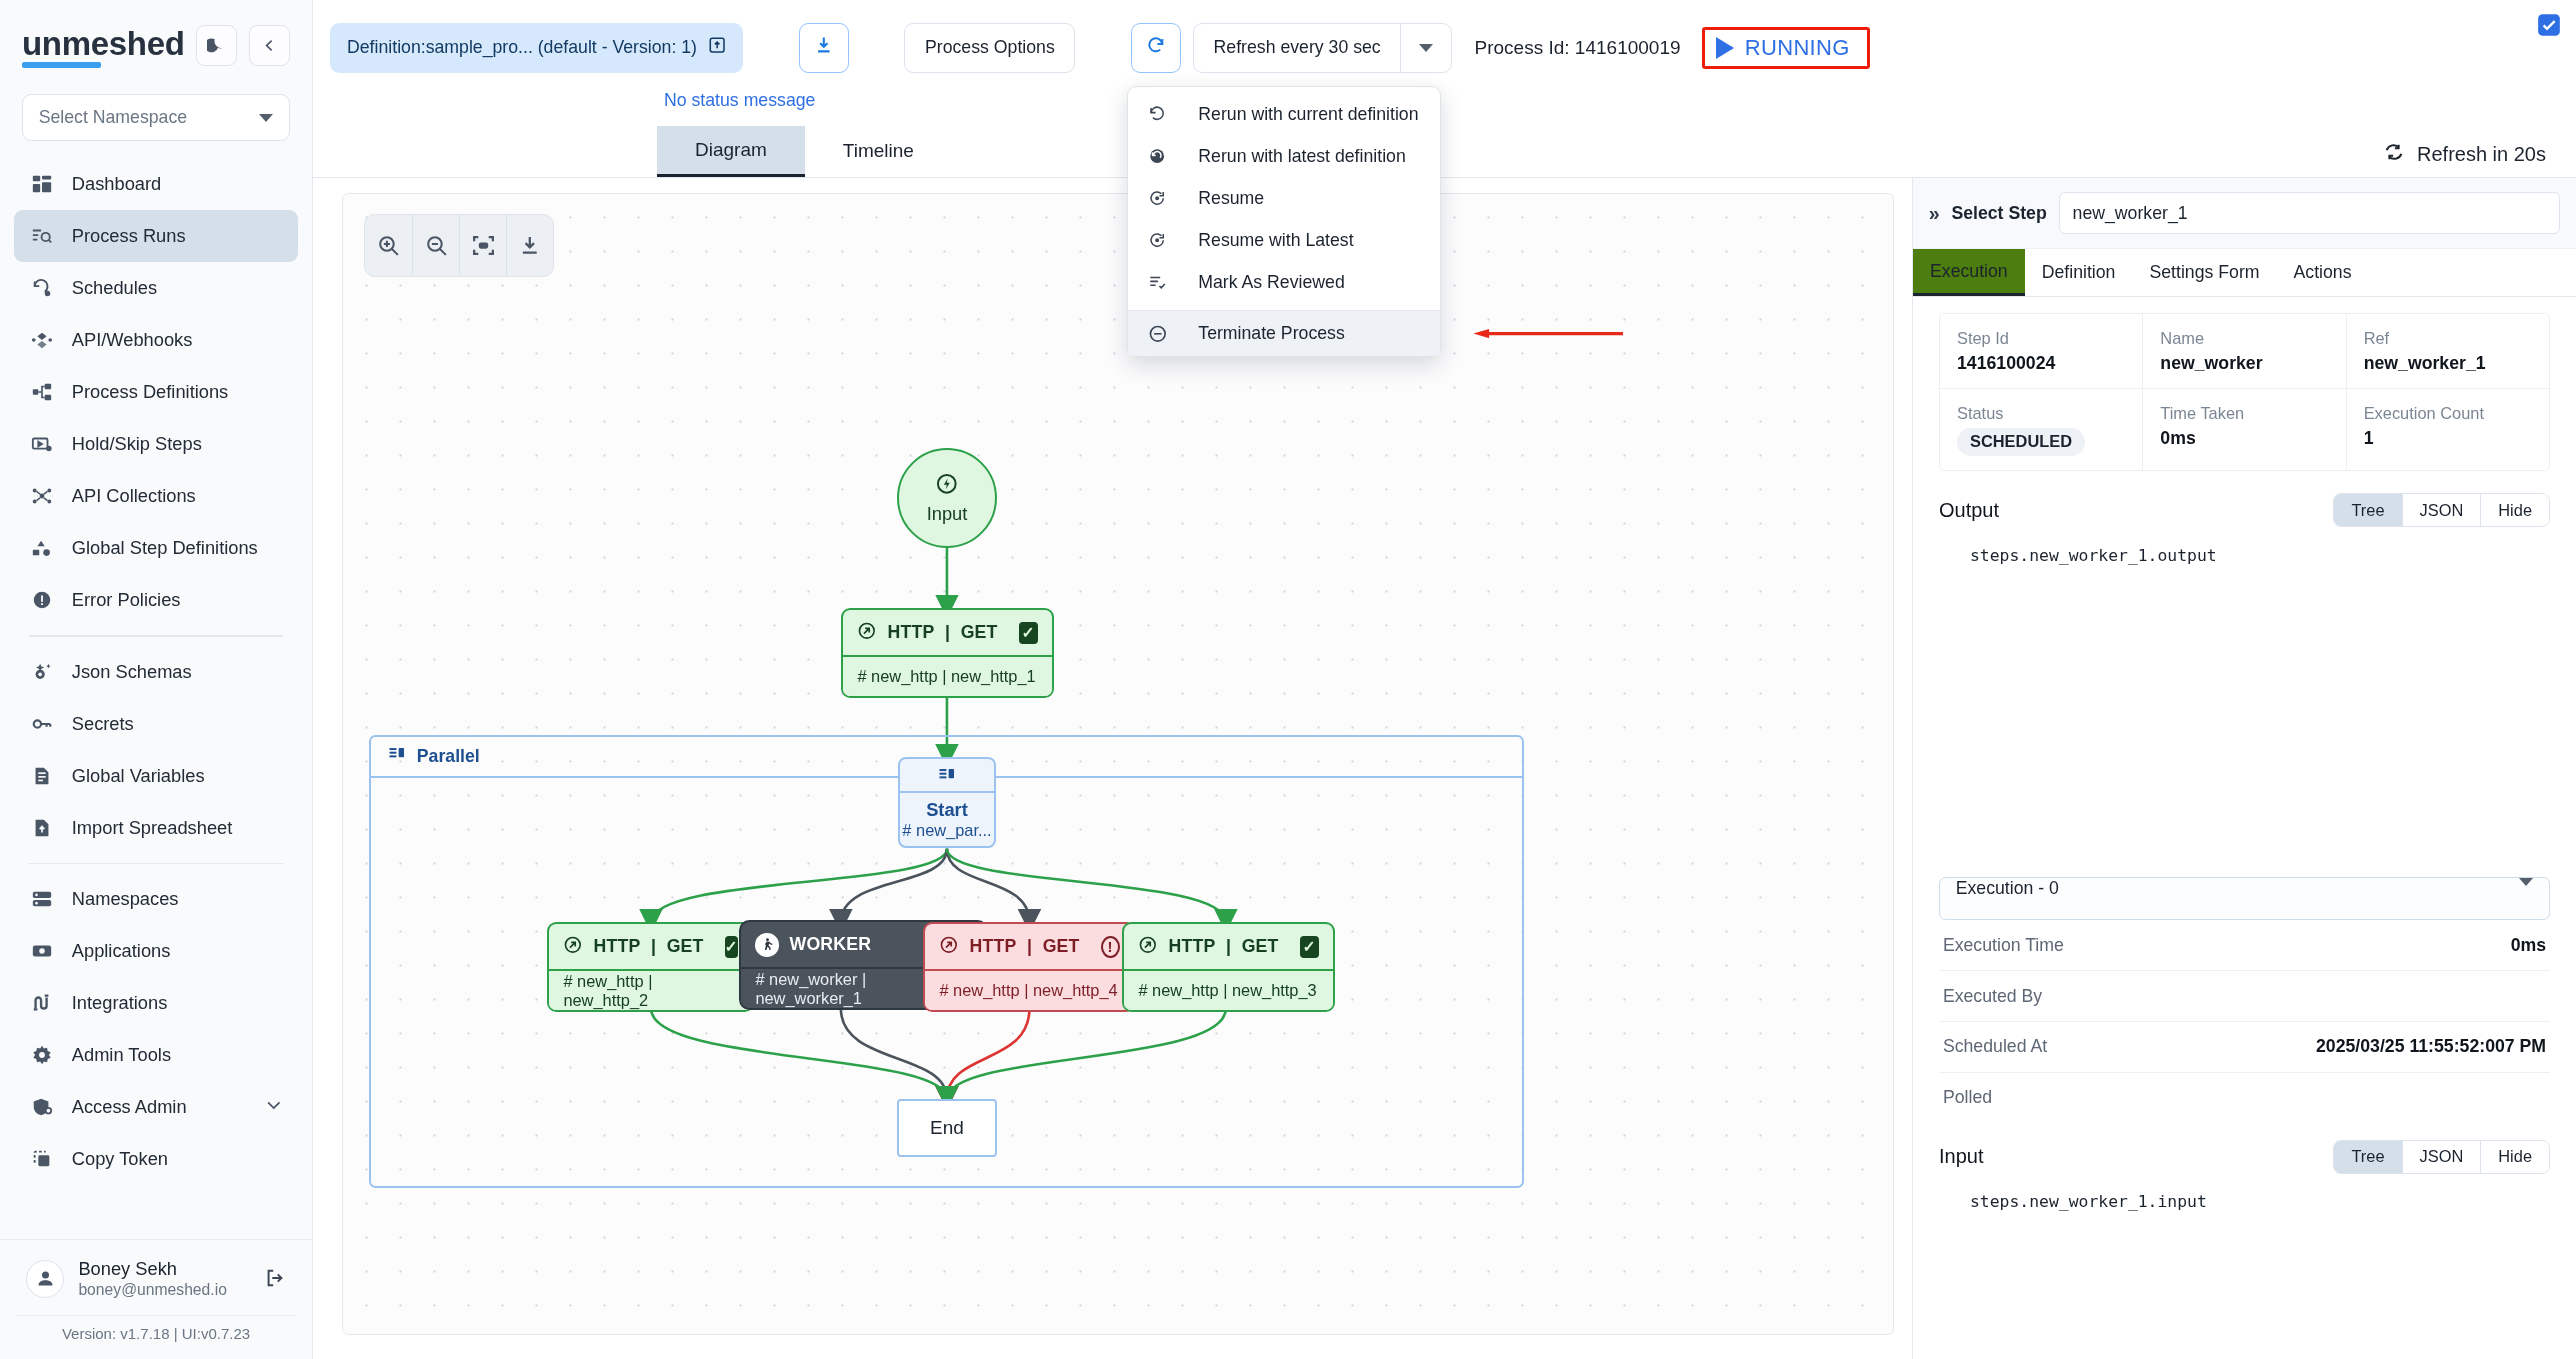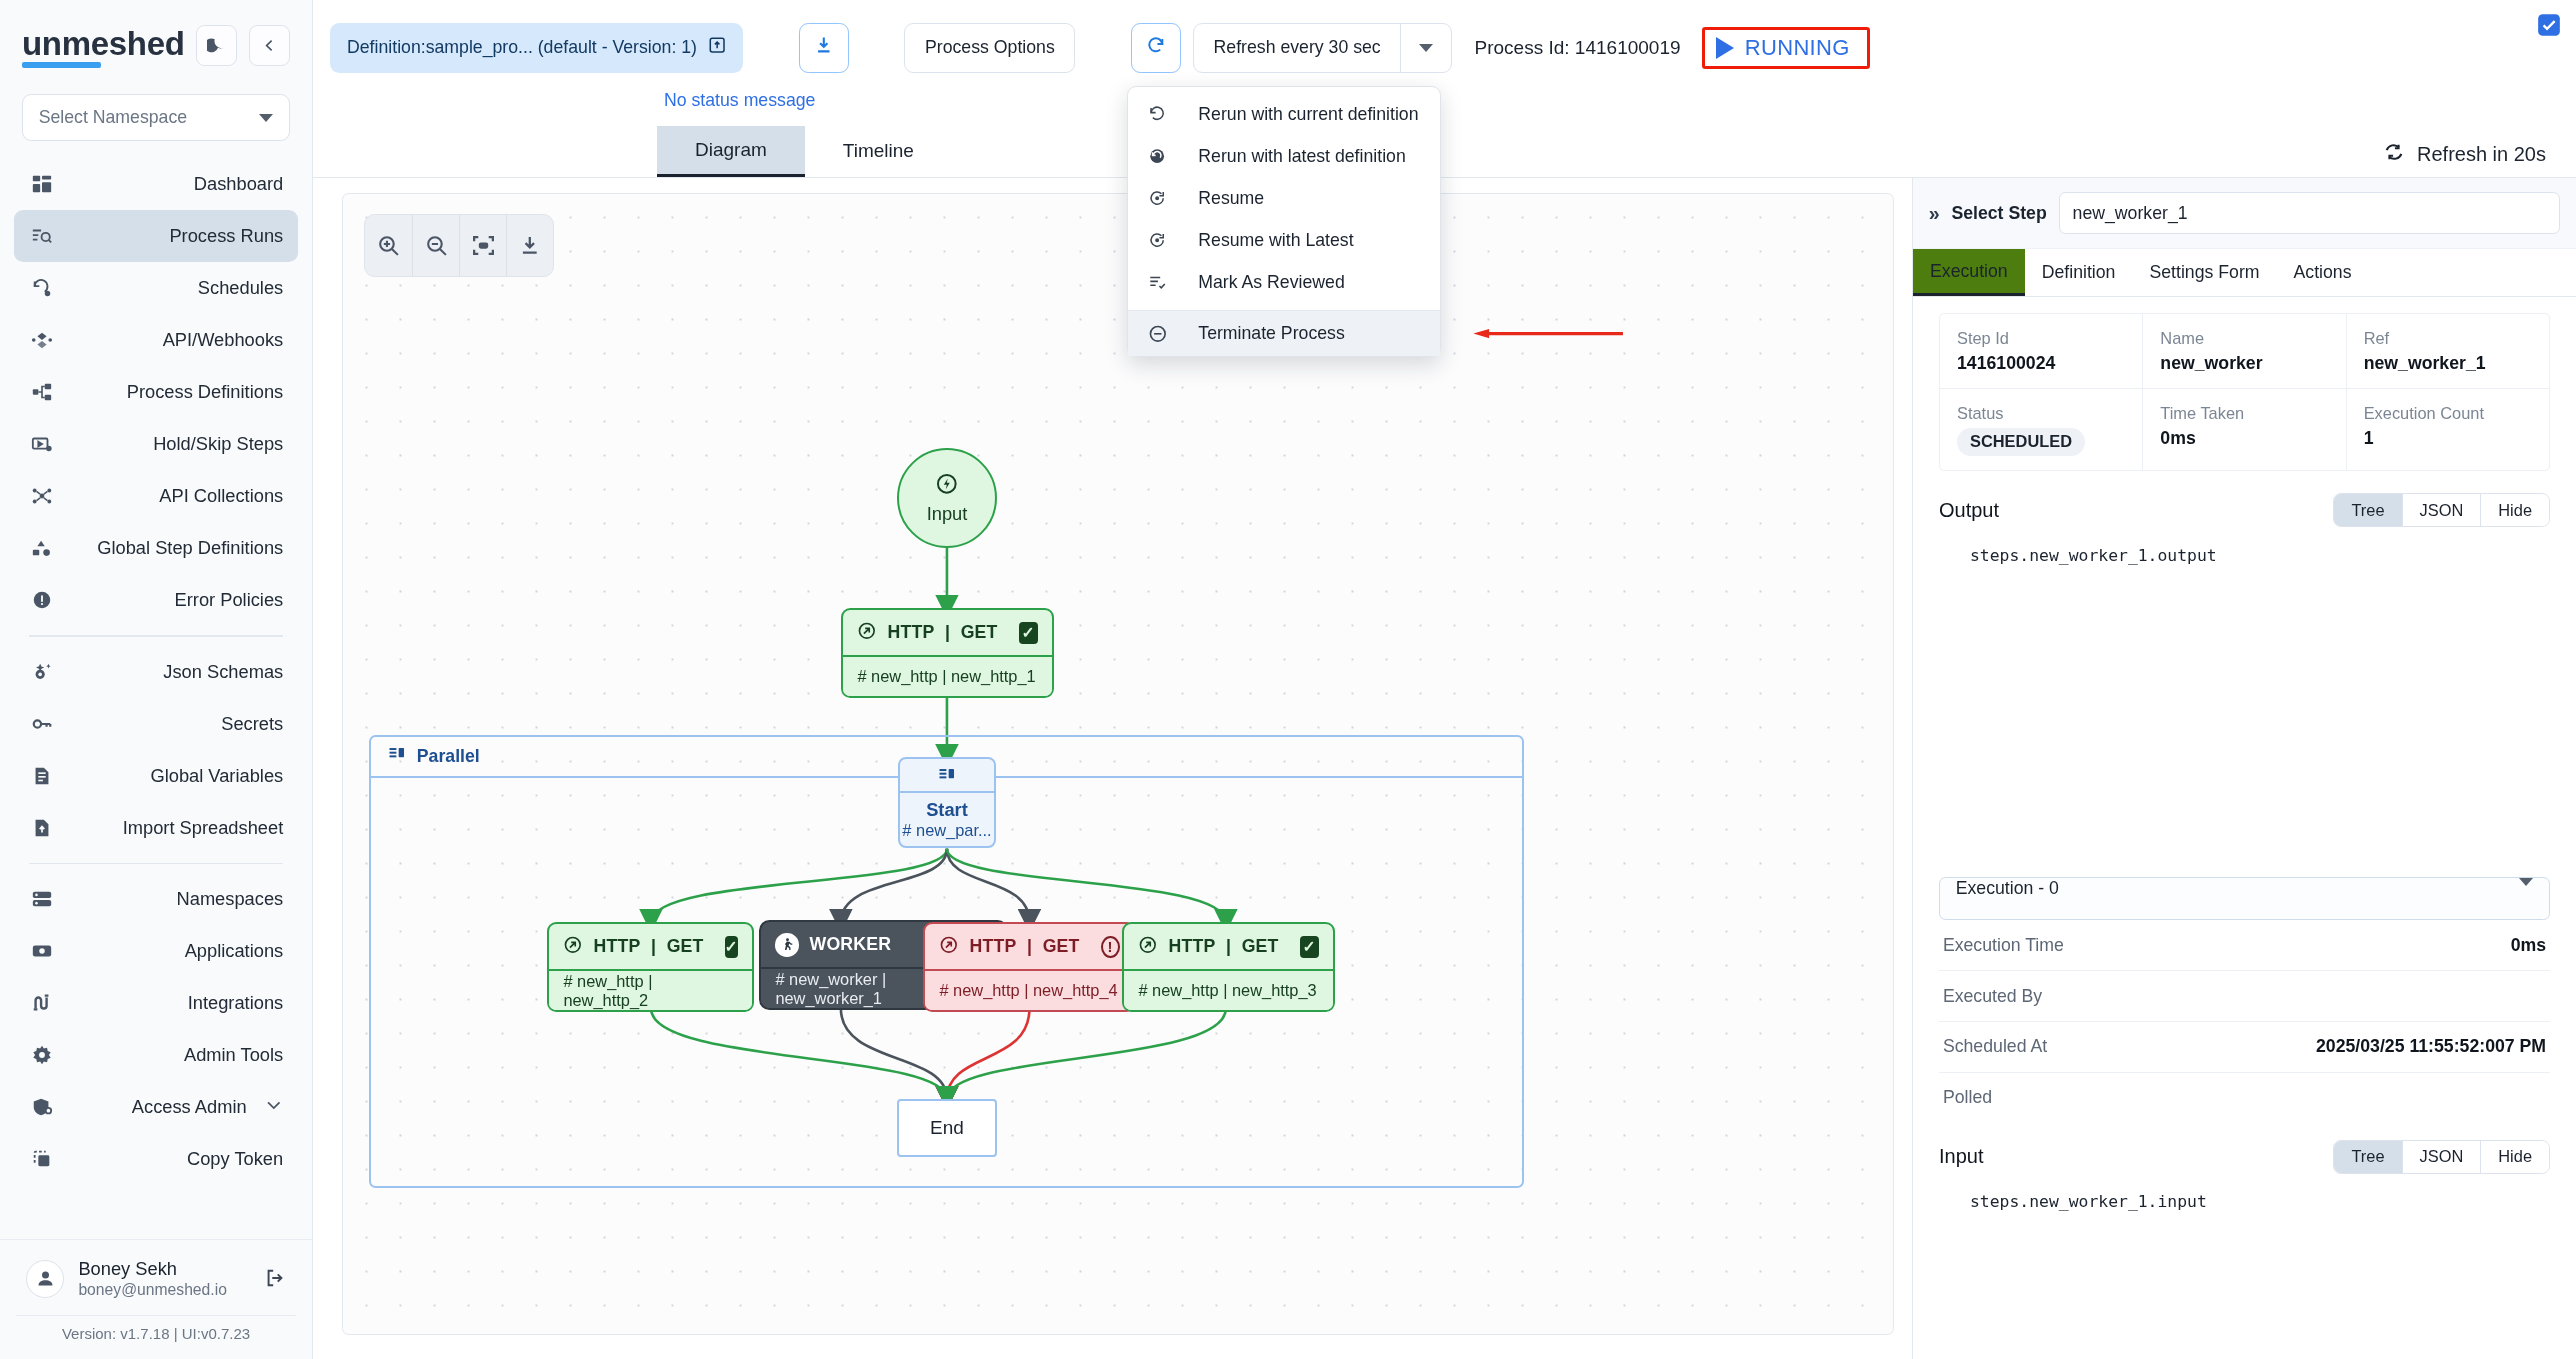--- a/index.html
+++ b/index.html
@@ -39,21 +39,21 @@
     color: #4a5565; flex: 0 0 41px;
   }
   .ns-select {
     margin: 22px 22px 17px 22px; height: 47px;
     border: 1.3px solid #dde3ec; border-radius: 9.2px; background: #fff;
     display: flex; align-items: center; padding: 0 15.7px;
     font-size: 17.7px; color: #6b7684; justify-content: space-between;
   }
   .caret-dn { width:0;height:0;border-left:7.2px solid transparent;border-right:7.2px solid transparent;border-top:8.5px solid #555e6b; }
 
-  .nav { flex: 1; overflow: hidden; padding: 0 14.4px; text-align: right; }
+  .nav { flex: 1; overflow: hidden; padding: 0 14.4px; }
   .nav-item {
     display: flex; align-items: center; gap: 17px;
     height: 52px; padding: 0 14.4px; border-radius: 9.2px;
     font-size: 18.3px; color: #222b36; white-space: nowrap;
   }
   .nav-item.active { background: #d5dfe9; font-weight: 400; }
   .nav-icon { width: 26px; height: 26px; flex: 0 0 26px; display:flex; align-items:center; justify-content:center; color:#4a5565; }
   .nav-label { flex: 1; }
   .nav-sep { height: 1.3px; background: #e3e8ef; margin: 9.2px 14.4px; }
 
@@ -656,21 +656,21 @@
                 <span>HTTP</span>
                 <span>|</span>
                 <span>GET</span>
                 <span class="sp"></span>
                 <span class="chk">✓</span>
               </div>
               <div class="bdy"># new_http | new_http_2</div>
             </div>
           </div>
 
-          <div class="node dark" style="left:416px;top:726px;width:249px;">
+          <div class="node dark" style="left:396px;top:726px;width:249px;">
             <div class="card">
               <div class="hdr">
                 <span class="rounder">
                     <svg width="15.7" height="15.7" viewBox="0 0 24 24" fill="#2f3740">
                       <circle cx="13" cy="4.2" r="2.2"></circle>
                       <path d="M12 7l-3 4 1.6 1.4L9 20h2.4l1.6-5 2.6 2.3V20h2v-4l-3-3 1-3 2.4 2h2.4v-2h-1.8l-2.6-2.6z"></path>
                     </svg>
                   </span>
                 <span>WORKER</span>
                 <span class="sp"></span>

